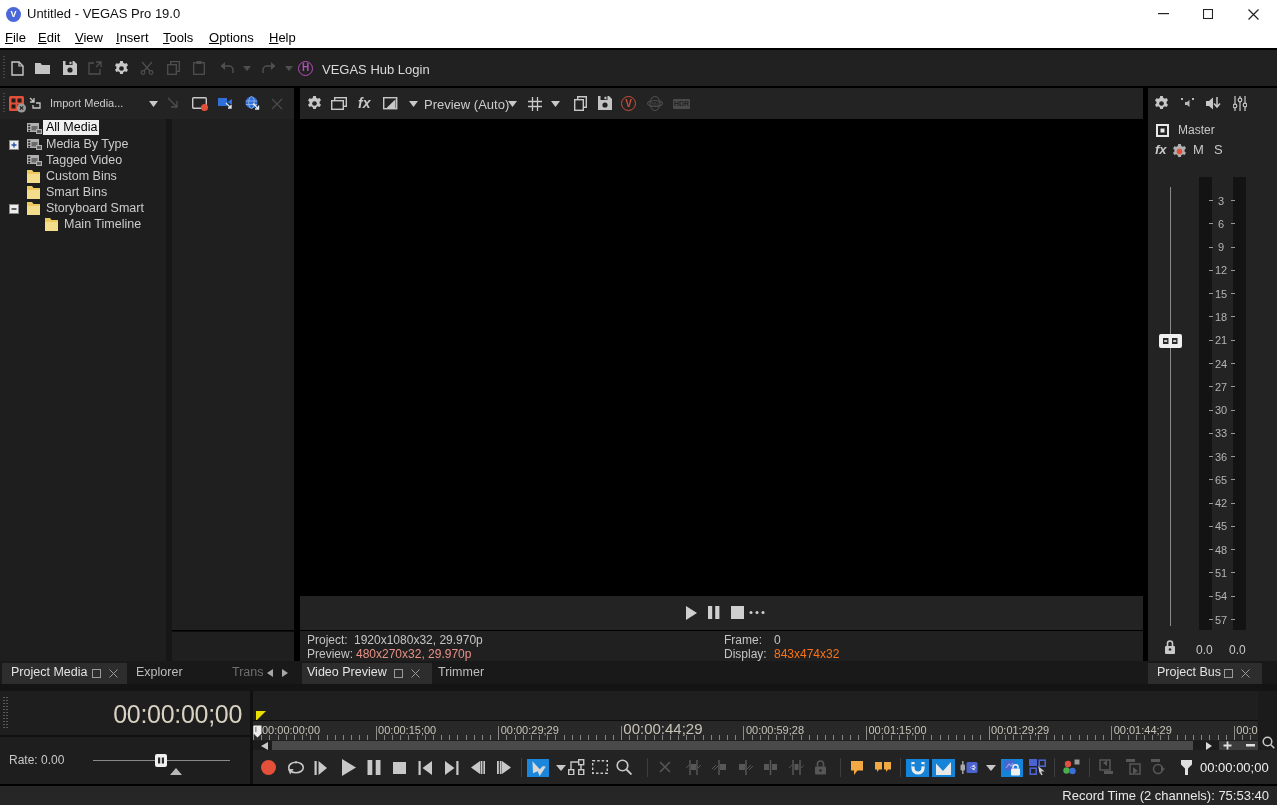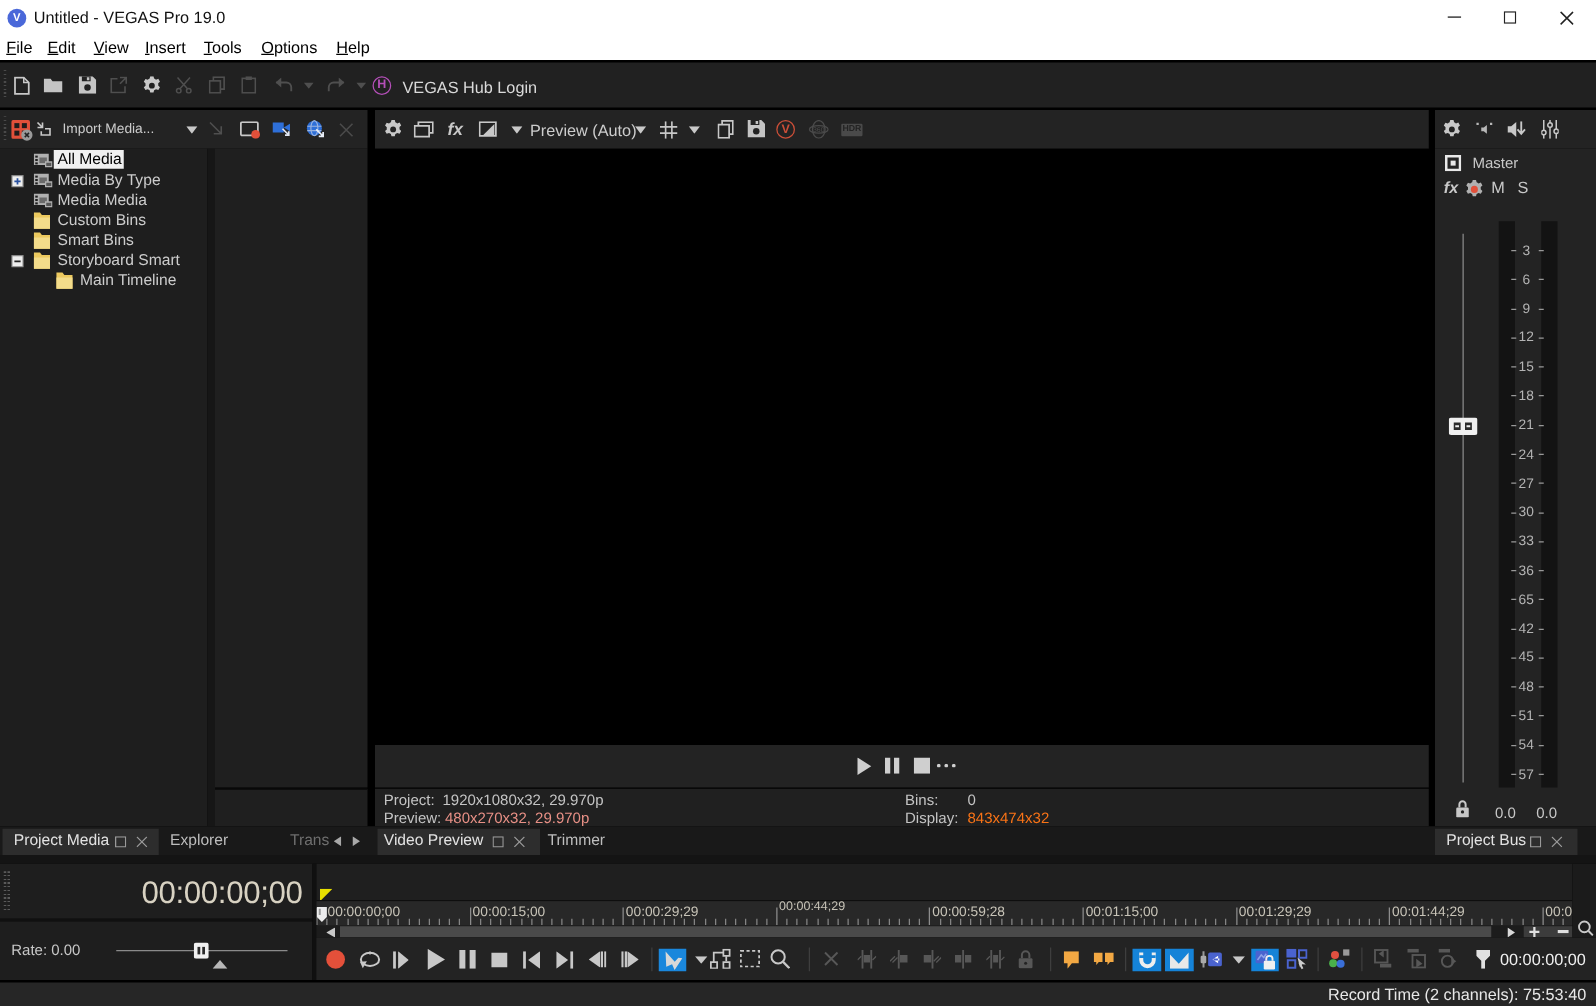--- a/index.html
+++ b/index.html
@@ -252,21 +252,21 @@
   <div class="abs" style="left:46px;top:18px">Media By Type</div>
   <svg class="ic" style="left:27px;top:35px" width="15" height="12" viewBox="0 0 15 12">
       <rect x="0" y="1" width="12" height="9" fill="#b0b0b0"></rect>
       <rect x="1.2" y="2.5" width="2" height="1.6" fill="#1e1e1e"></rect>
       <rect x="1.2" y="5.2" width="2" height="1.6" fill="#1e1e1e"></rect>
       <rect x="1.2" y="7.9" width="2" height="1.6" fill="#1e1e1e"></rect>
       <rect x="4.5" y="4" width="6" height="4.5" fill="#6a6a6a"></rect>
       <rect x="9" y="7" width="6" height="5" fill="#b0b0b0"></rect>
       <rect x="10" y="8.2" width="4" height="2.6" fill="#555"></rect>
     </svg>
-  <div class="abs" style="left:46px;top:34px">Media Media</div>
+  <div class="abs" style="left:46px;top:34px">Tagged Video</div>
   <svg class="ic" style="left:27px;top:50px" width="14" height="15" viewBox="0 0 14 15">
       <path d="M0 1h5l1.5 2H13v11H0z" fill="#ecc95f"></path>
       <path d="M0 5h13v9H0z" fill="#f3dc8a"></path>
     </svg>
   <div class="abs" style="left:46px;top:50px">Custom Bins</div>
   <svg class="ic" style="left:27px;top:66px" width="14" height="15" viewBox="0 0 14 15">
       <path d="M0 1h5l1.5 2H13v11H0z" fill="#ecc95f"></path>
       <path d="M0 5h13v9H0z" fill="#f3dc8a"></path>
     </svg>
   <div class="abs" style="left:46px;top:66px">Smart Bins</div>
@@ -305,21 +305,21 @@
       <circle cx="2" cy="1.5" r="1.5" fill="#cfcfcf"></circle>
       <circle cx="8" cy="1.5" r="1.5" fill="#cfcfcf"></circle>
       <circle cx="14" cy="1.5" r="1.5" fill="#cfcfcf"></circle>
     </svg>
 </div>
 <div class="abs" id="infobar" style="left:300px;top:631px;width:843px;height:30px;background:#202020;font-size:12px;color:#c4c4c4">
   <div class="ic" style="left:7px;top:2px">Project:</div>
   <div class="ic" style="left:54px;top:2px">1920x1080x32, 29.970p</div>
   <div class="ic" style="left:7px;top:16px">Preview:</div>
   <div class="ic" style="left:56px;top:16px;color:#e89086">480x270x32, 29.970p</div>
-  <div class="ic" style="left:424px;top:2px">Bins:</div>
+  <div class="ic" style="left:424px;top:2px">Frame:</div>
   <div class="ic" style="left:474px;top:2px">0</div>
   <div class="ic" style="left:424px;top:16px">Display:</div>
   <div class="ic" style="left:474px;top:16px;color:#f97316">843x474x32</div>
 </div>
 
 <div class="abs" id="rpanel" style="left:1148px;top:119px;width:129px;height:542px;background:#232323">
   <svg class="ic" style="left:8px;top:5px" width="13" height="13" viewBox="0 0 13 13">
       <rect x="1" y="1" width="11" height="11" fill="none" stroke="#e8e8e8" stroke-width="2"></rect>
       <rect x="4.5" y="4.5" width="4" height="4" fill="#e8e8e8"></rect>
     </svg>
@@ -592,21 +592,21 @@
   <div class="abs" style="left:948.1px;top:44px;width:1px;height:5px;background:#848484"></div>
   <div class="abs" style="left:956.3px;top:44px;width:1px;height:5px;background:#848484"></div>
   <div class="abs" style="left:964.5px;top:44px;width:1px;height:5px;background:#848484"></div>
   <div class="abs" style="left:972.6px;top:44px;width:1px;height:5px;background:#848484"></div>
   <div class="abs" style="left:980.8px;top:35px;width:1px;height:14px;background:#8c8c8c"></div>
   <div class="abs" style="left:989.0px;top:44px;width:1px;height:5px;background:#848484"></div>
   <div class="abs" style="left:997.1px;top:44px;width:1px;height:5px;background:#848484"></div>
   <div class="abs" style="left:9px;top:33px;font-size:11px;color:#c8c4b8;white-space:nowrap">00:00:00;00</div>
   <div class="abs" style="left:125.1px;top:33px;font-size:11px;color:#c8c4b8;white-space:nowrap">00:00:15;00</div>
   <div class="abs" style="left:247.7px;top:33px;font-size:11px;color:#c8c4b8;white-space:nowrap">00:00:29;29</div>
-  <div class="abs" style="left:370.3px;top:29px;font-size:10px;color:#c8c4b8;white-space:nowrap">00:00:44;29</div>
+  <div class="abs" style="left:370.3px;top:29px;font-size:15px;color:#c8c4b8;white-space:nowrap">00:00:44;29</div>
   <div class="abs" style="left:492.9px;top:33px;font-size:11px;color:#c8c4b8;white-space:nowrap">00:00:59;28</div>
   <div class="abs" style="left:615.5px;top:33px;font-size:11px;color:#c8c4b8;white-space:nowrap">00:01:15;00</div>
   <div class="abs" style="left:738.1px;top:33px;font-size:11px;color:#c8c4b8;white-space:nowrap">00:01:29;29</div>
   <div class="abs" style="left:860.7px;top:33px;font-size:11px;color:#c8c4b8;white-space:nowrap">00:01:44;29</div>
   <div class="abs" style="left:983.3px;top:33px;font-size:11px;color:#c8c4b8;white-space:nowrap">00:02:00;00</div>
   <svg class="abs" style="left:0;top:34px" width="9" height="13">
       <path d="M0.5 0.5h8v8l-4 4-4-4z" fill="#ececec"></path>
       <rect x="2" y="2" width="1.6" height="5" fill="#999"></rect>
     </svg>
   <div class="abs" style="left:0;top:50px;width:1005px;height:9px;background:#1c1c1c"></div>

